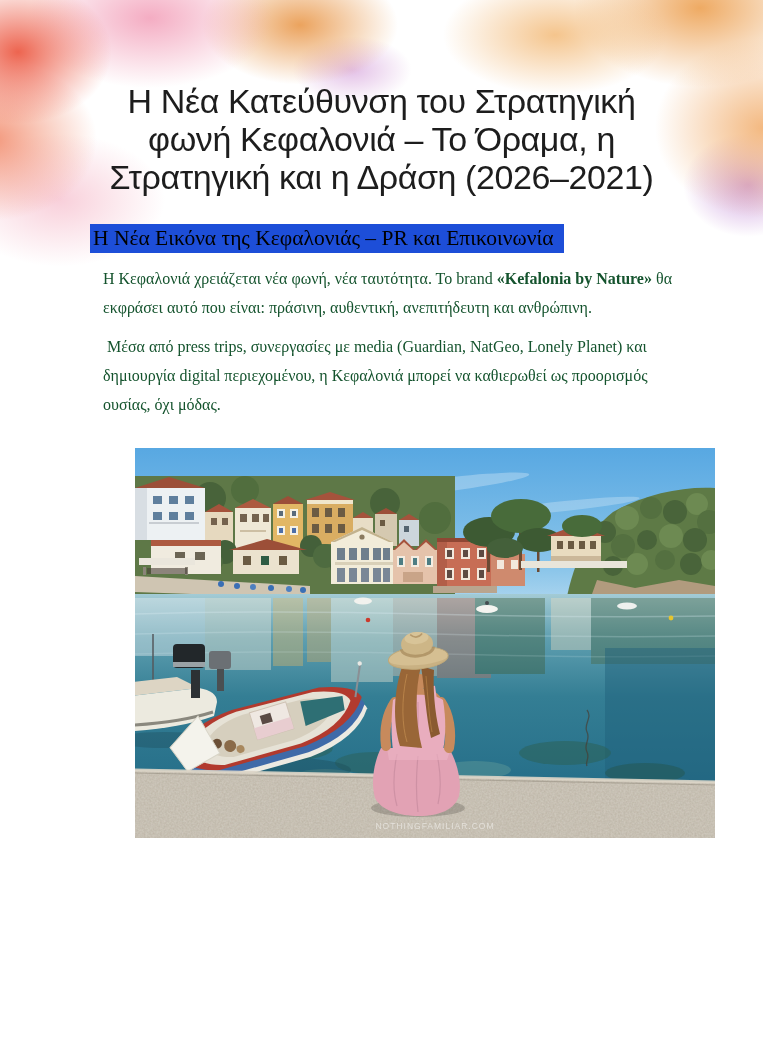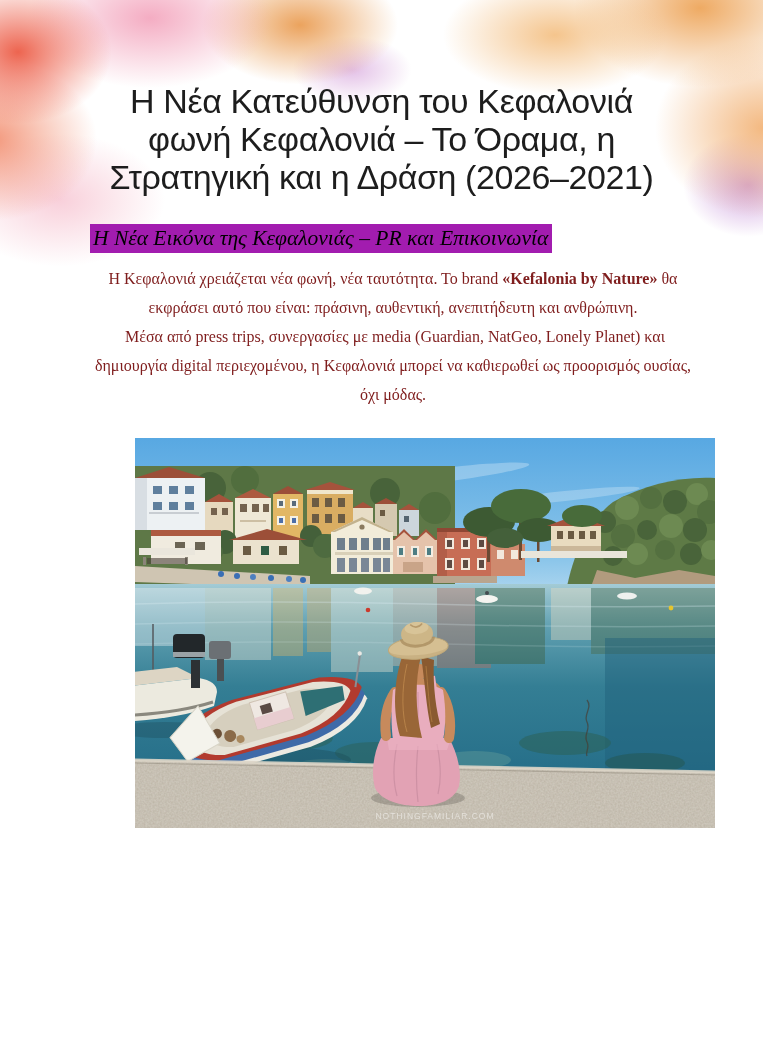--- a/index.html
+++ b/index.html
@@ -28,34 +28,34 @@
     margin:82px auto 0;width:640px;
     font-family:"Liberation Sans","DejaVu Sans",sans-serif;
     font-size:34px;line-height:38px;font-weight:500;letter-spacing:-.4px;
     color:#1d1d1d;text-align:center;
   }
   h1 span{display:block;}
   .content{position:relative;z-index:1;margin:0 70px 0 93px;}
   h2{
     margin:28px 0 0 0;font-size:21.5px;font-weight:400;line-height:28px;color:#000;
   }
-  h2 mark{background:#a21caf;color:#000;padding:2px 4px 3px 3px;margin-left:-3px;font-style:italic;}
-  p{margin:0;font-size:16px;line-height:29px;color:#7f1d1d;white-space:pre-wrap;text-align:center;}
+  h2 mark{background:#1d4ed8;color:#000;padding:2px 10px 3px 3px;margin-left:-3px;}
+  p{margin:10px;font-size:16px;line-height:29px;color:#14532d;white-space:pre-wrap;}
   .p-first{margin-top:12px;}
   figure{margin:14px 0 0 27px;padding:15px;width:580px;height:390px;}
   svg text{user-select:none;}
 </style>
 </head>
 <body>
 
 <div class="page">
   <div class="hero-gradient"></div>
 
   <h1>
-    <span>Η Νέα Κατεύθυνση του Κεφαλονιά</span>
+    <span>Η Νέα Κατεύθυνση του Στρατηγική</span>
     <span>φωνή Κεφαλονιά – Το Όραμα, η</span>
     <span>Στρατηγική και η Δράση (2026–2021)</span>
   </h1>
 
   <div class="content">
     <h2><mark>Η Νέα Εικόνα της Κεφαλονιάς – PR και Επικοινωνία</mark></h2>
 
     <p class="p-first"><span>Η Κεφαλονιά χρειάζεται νέα φωνή, νέα ταυτότητα. Το brand </span><strong>«Kefalonia by Nature»</strong><span> θα εκφράσει αυτό που είναι: πράσινη, αυθεντική, ανεπιτήδευτη και ανθρώπινη.</span></p>
 
     <p> Μέσα από press trips, συνεργασίες με media (Guardian, NatGeo, Lonely Planet) και δημιουργία digital περιεχομένου, η Κεφαλονιά μπορεί να καθιερωθεί ως προορισμός ουσίας, όχι μόδας.</p>

